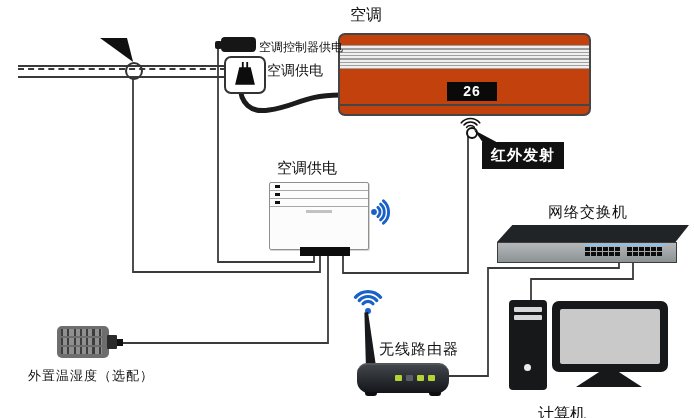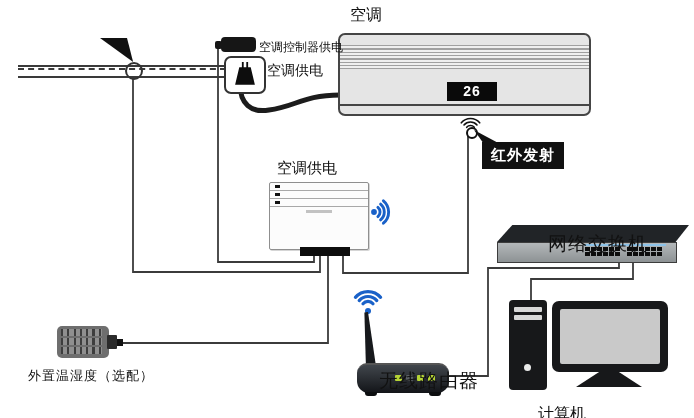--- a/index.html
+++ b/index.html
@@ -19,31 +19,31 @@
   .tail{z-index:4;background:#111;}
   
   .adapter{left:221px;top:37px;width:35px;height:15px;background:#161616;border-radius:4px;z-index:3;}
   .adapter-nub{left:215px;top:41px;width:7px;height:8px;background:#161616;border-radius:2px;z-index:3;}
   .txt-small{font-size:12px;color:#111;z-index:4;white-space:nowrap;}
   .socket{left:224px;top:56px;width:38px;height:34px;background:#fff;border:2px solid #333;border-radius:7px;z-index:3;}
   .plug{position:absolute;left:6px;top:4px;width:26px;height:24px;background:#0d0d0d;
         clip-path:polygon(38% 0,45% 0,45% 22%,55% 22%,55% 0,62% 0,62% 22%,72% 22%,88% 95%,12% 95%,28% 22%,38% 22%);}
   .txt-mid{font-size:14px;color:#111;z-index:4;white-space:nowrap;}
   
-  .ac-box{left:338px;top:33px;width:249px;height:79px;border:2px solid #454545;border-radius:7px;background:#e5e5e5;z-index:3;}
+  .ac-box{left:338px;top:33px;width:249px;height:79px;border:2px solid #454545;border-radius:7px;background:#c2410c;z-index:3;}
   .ac-vent{position:absolute;left:0;right:0;top:10px;height:24px;
            background:repeating-linear-gradient(180deg,#a0a0a0 0 1.4px,#efefef 1.4px 3.3px);}
   .ac-sep{position:absolute;left:0;right:0;bottom:8px;border-top:2px solid #454545;}
   .ac-display{position:absolute;left:107px;top:47px;width:50px;height:19px;background:#0a0a0a;color:#fff;
               font-size:14px;font-weight:bold;text-align:center;line-height:19px;letter-spacing:1px;}
   .lbl{z-index:4;white-space:nowrap;text-align:center;}
   .lbl-16{font-size:16px;}
   .lbl-15{font-size:15px;}
   .lbl-14{font-size:13px;}
-  .lbl-13{font-size:19px;margin-top:28px;}
+  .lbl-13{font-size:15px;}
   
   .ir-dot{left:466px;top:127px;width:8px;height:8px;border:2px solid #111;border-radius:50%;background:#fff;z-index:3;}
   
   .ctrl-box{left:269px;top:182px;width:98px;height:66px;background:#fcfcfc;border:1.5px solid #8f8f8f;border-radius:2px;z-index:3;box-shadow:1px 1px 0 #d5d5d5;}
   .ctrl-row{position:relative;height:7px;border-bottom:1px solid #a8a8a8;}
   .ctrl-pin{position:absolute;left:5px;top:2px;width:5px;height:3px;background:#111;}
   .ctrl-tiny{position:absolute;left:36px;top:27px;width:26px;height:3px;background:#c2c2c2;}
   .ctrl-base{left:300px;top:247px;width:50px;height:9px;background:#0d0d0d;z-index:3;}
   
   .sw-top{left:497px;top:225px;width:192px;height:17px;background:#212427;

